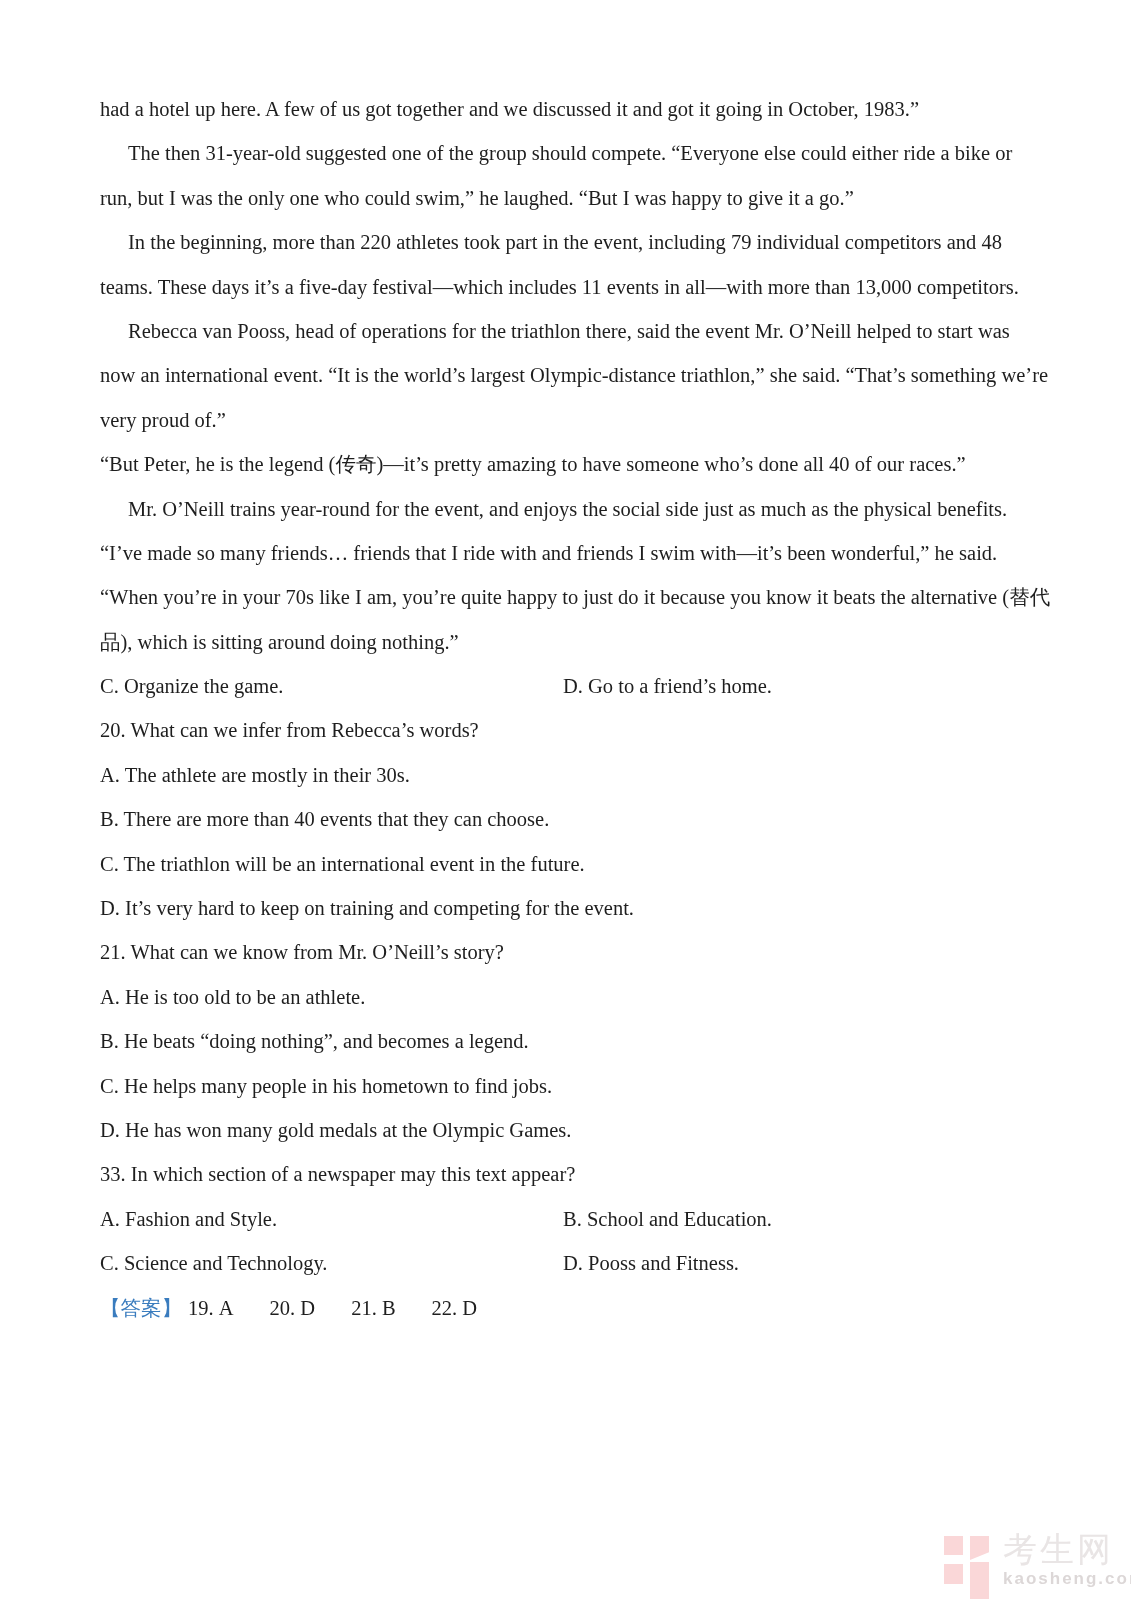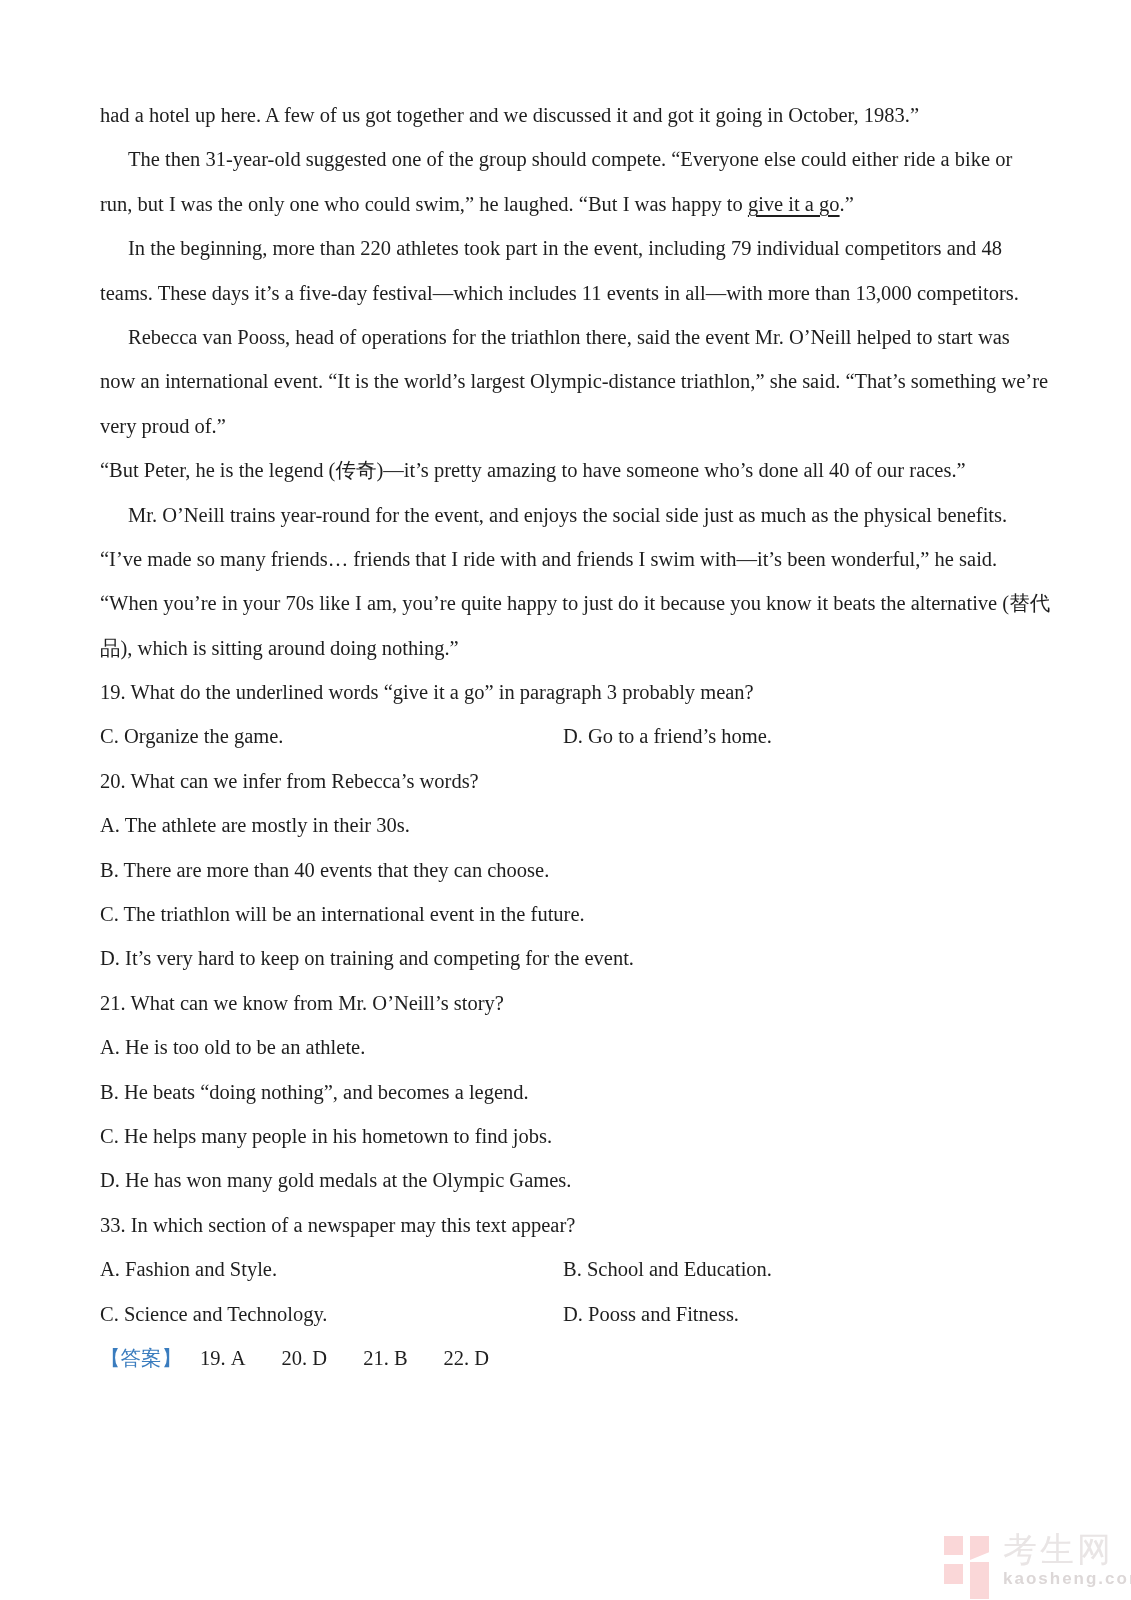--- a/index.html
+++ b/index.html
@@ -5,26 +5,26 @@
   html,body{margin:0;padding:0;background:#888;}
   .screen{
     position:relative;
     width:1131px;height:1600px;
     margin:0 auto;
     background:var(--background,#fff);
     overflow:hidden;
     font-family:"Liberation Serif","DejaVu Serif",serif;
     color:var(--text,#1e1e1e);
   }
-  .doc{position:absolute;left:100px;top:93px;width:975px;}
+  .doc{position:absolute;left:100px;top:87px;width:975px;}
   .line{height:44.4px;line-height:44.4px;font-size:20.5px;white-space:nowrap;}
   .line.indent > span:first-child{padding-left:28px;text-align:center;}
-  .u{text-decoration:underline;text-underline-offset:4px;}
+  .u{text-underline-offset:4px;}
   .colL{display:inline-block;width:463px;}
-  .ans-label{color:var(--answer-label,#3a7cbe);margin-right:18px;text-align:center;}
+  .ans-label{color:var(--answer-label,#3a7cbe);margin-right:6px;text-align:center;}
   .ans-item{margin-right:36px;}
   
   .watermark{position:absolute;left:944px;top:1531px;display:flex;align-items:flex-start;}
   .wm-logo{position:relative;width:52px;height:68px;margin-right:7px;flex:0 0 auto;}
   .wm-logo .b{position:absolute;background:var(--wm-logo,#fad7d8);display:block;}
   .wm-logo .b1{left:0;top:5px;width:19px;height:19px;}
   .wm-logo .b2{left:26px;top:5px;width:19px;height:24px;clip-path:polygon(0 0,100% 0,100% 68%,0 100%);}
   .wm-logo .b3{left:0;top:33px;width:19px;height:20px;}
   .wm-logo .b4{left:26px;top:31px;width:19px;height:37px;}
   .wm-text{display:flex;flex-direction:column;}
@@ -50,21 +50,20 @@
       <div class="line indent"><span>In the beginning, more than 220 athletes took part in the event, including 79 individual competitors and 48</span></div>
       <div class="line"><span>teams. These days it’s a five-day festival—which includes 11 events in all—with more than 13,000 competitors.</span></div>
       <div class="line indent"><span>Rebecca van Pooss, head of operations for the triathlon there, said the event Mr. O’Neill helped to start was</span></div>
       <div class="line"><span>now an international event. “It is the world’s largest Olympic-distance triathlon,” she said. “That’s something we’re</span></div>
       <div class="line"><span>very proud of.”</span></div>
       <div class="line"><span>“But Peter, he is the legend (传奇)—it’s pretty amazing to have someone who’s done all 40 of our races.”</span></div>
       <div class="line indent"><span>Mr. O’Neill trains year-round for the event, and enjoys the social side just as much as the physical benefits.</span></div>
       <div class="line"><span>“I’ve made so many friends… friends that I ride with and friends I swim with—it’s been wonderful,” he said.</span></div>
       <div class="line"><span>“When you’re in your 70s like I am, you’re quite happy to just do it because you know it beats the alternative (替代</span></div>
       <div class="line"><span>品), which is sitting around doing nothing.”</span></div>
-      <div class="line"><span>19. What do the underlined words “give it a go” in paragraph 3 probably mean?</span></div>
       <div class="line"><span class="colL">C. Organize the game.</span><span class="colR">D. Go to a friend’s home.</span></div>
       <div class="line"><span>20. What can we infer from Rebecca’s words?</span></div>
       <div class="line"><span>A. The athlete are mostly in their 30s.</span></div>
       <div class="line"><span>B. There are more than 40 events that they can choose.</span></div>
       <div class="line"><span>C. The triathlon will be an international event in the future.</span></div>
       <div class="line"><span>D. It’s very hard to keep on training and competing for the event.</span></div>
       <div class="line"><span>21. What can we know from Mr. O’Neill’s story?</span></div>
       <div class="line"><span>A. He is too old to be an athlete.</span></div>
       <div class="line"><span>B. He beats “doing nothing”, and becomes a legend.</span></div>
       <div class="line"><span>C. He helps many people in his hometown to find jobs.</span></div>

